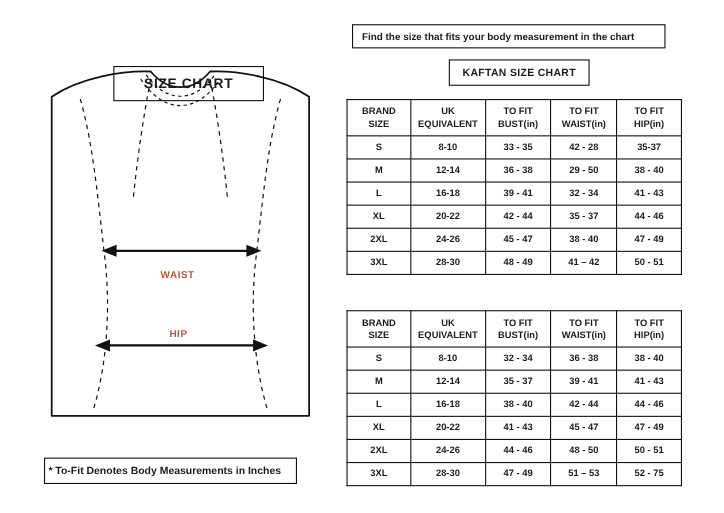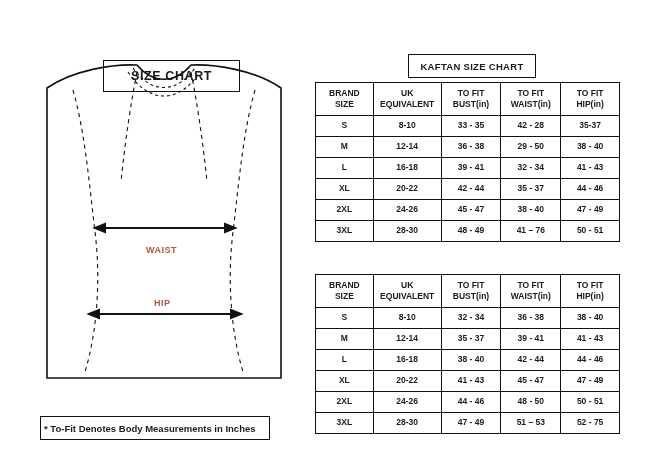--- a/index.html
+++ b/index.html
@@ -114,20 +114,21 @@
     top: 245px;
     width: 145px;
     height: 22px;
   }
 
   table.size-table {
     position: absolute;
     border-collapse: collapse;
     width: 305px;
     background: #fff;
+    margin-top: 8px;
   }
   #kaftan-table { left: 315px; top: 82px; }
   #maternity-table { left: 315px; top: 274px; }
 
   table.size-table th,
   table.size-table td {
     border: 1px solid #111;
     text-align: center;
     font-size: 8.5px;
     font-weight: bold;
@@ -185,20 +186,21 @@
         <polygon points="208,252 198,248 198,256"></polygon>
       </g>
     </svg>
   </div>
 
   <div class="label-waist">WAIST</div>
   <div class="label-hip">HIP</div>
 
   <div class="footnote">* To-Fit Denotes Body Measurements in Inches</div>
 
+  <div class="find-size-banner">Find the size that fits your body measurement in the chart</div>
 
   <div class="table-title" id="kaftan-title">KAFTAN SIZE CHART</div>
   <table class="size-table" id="kaftan-table">
     <colgroup>
         <col class="c0">
         <col class="c1">
         <col class="c2">
         <col class="c3">
         <col class="c4">
       </colgroup>
@@ -259,21 +261,21 @@
         <td>2XL</td>
         <td>24-26</td>
         <td>45 - 47</td>
         <td>38 - 40</td>
         <td>47 - 49</td>
       </tr>
       <tr>
         <td>3XL</td>
         <td>28-30</td>
         <td>48 - 49</td>
-        <td>41 – 76</td>
+        <td>41 – 42</td>
         <td>50 - 51</td>
       </tr>
     </tbody>
   </table>
 
   <table class="size-table" id="maternity-table">
     <colgroup>
         <col class="c0">
         <col class="c1">
         <col class="c2">

